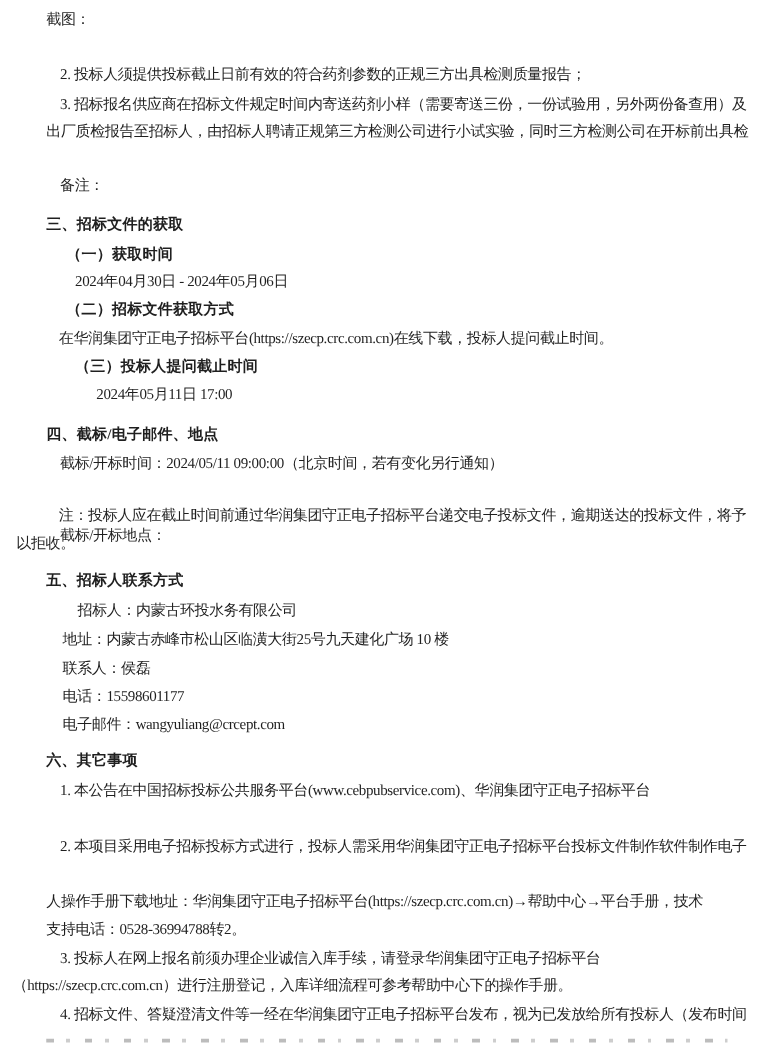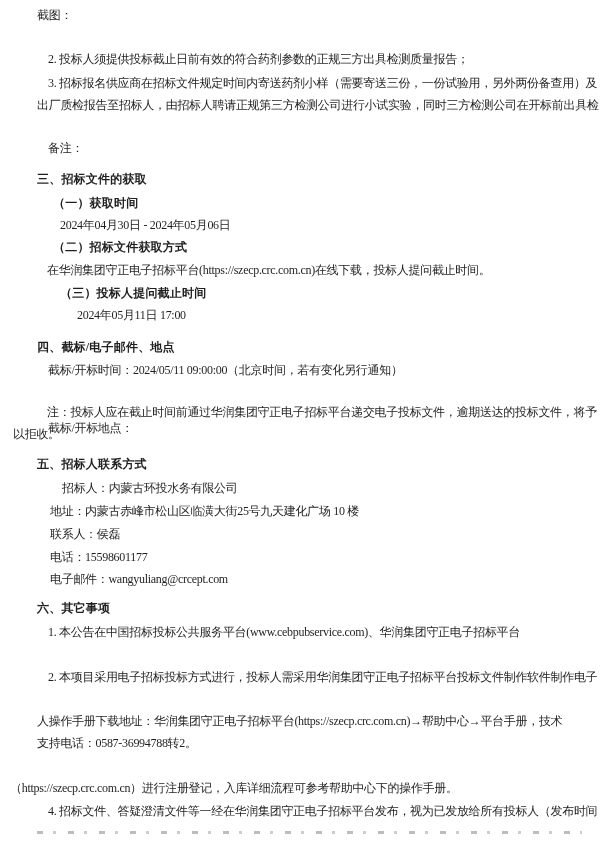--- a/index.html
+++ b/index.html
@@ -60,19 +60,20 @@
   <div class="ln" style="top:481px; left:50px;margin-left:12px;">招标人：内蒙古环投水务有限公司</div>
   <div class="ln" style="top:504px; left:50px;">地址：内蒙古赤峰市松山区临潢大街25号九天建化广场 10 楼</div>
   <div class="ln" style="top:527px; left:50px;">联系人：侯磊</div>
   <div class="ln" style="top:550px; left:50px;">电话：15598601177</div>
   <div class="ln" style="top:572px; left:50px;">电子邮件：wangyuliang@crcept.com</div>
 
   <div class="ln b" style="top:601px; left:37px;">六、其它事项</div>
   <div class="ln" style="top:625px; left:48px;">1. 本公告在中国招标投标公共服务平台(www.cebpubservice.com)、华润集团守正电子招标平台</div>
   <div class="ln" style="top:670px; left:48px;">2. 本项目采用电子招标投标方式进行，投标人需采用华润集团守正电子招标平台投标文件制作软件制作电子</div>
   <div class="ln" style="top:714px; left:37px;">人操作手册下载地址：华润集团守正电子招标平台(https://szecp.crc.com.cn)→帮助中心→平台手册，技术</div>
-  <div class="ln" style="top:736px; left:37px;">支持电话：0587-36994788转2。</div>
+  <div class="ln" style="top:736px; left:37px;">支持电话：0528-36994788转2。</div>
+  <div class="ln" style="top:759px; left:48px;">3. 投标人在网上报名前须办理企业诚信入库手续，请登录华润集团守正电子招标平台</div>
   <div class="ln" style="top:781px; left:10px;">（https://szecp.crc.com.cn）进行注册登记，入库详细流程可参考帮助中心下的操作手册。</div>
   <div class="ln" style="top:804px; left:48px;">4. 招标文件、答疑澄清文件等一经在华润集团守正电子招标平台发布，视为已发放给所有投标人（发布时间</div>
 
   <div class="cutoff"></div>
 
 </div>
 
 </body></html>

